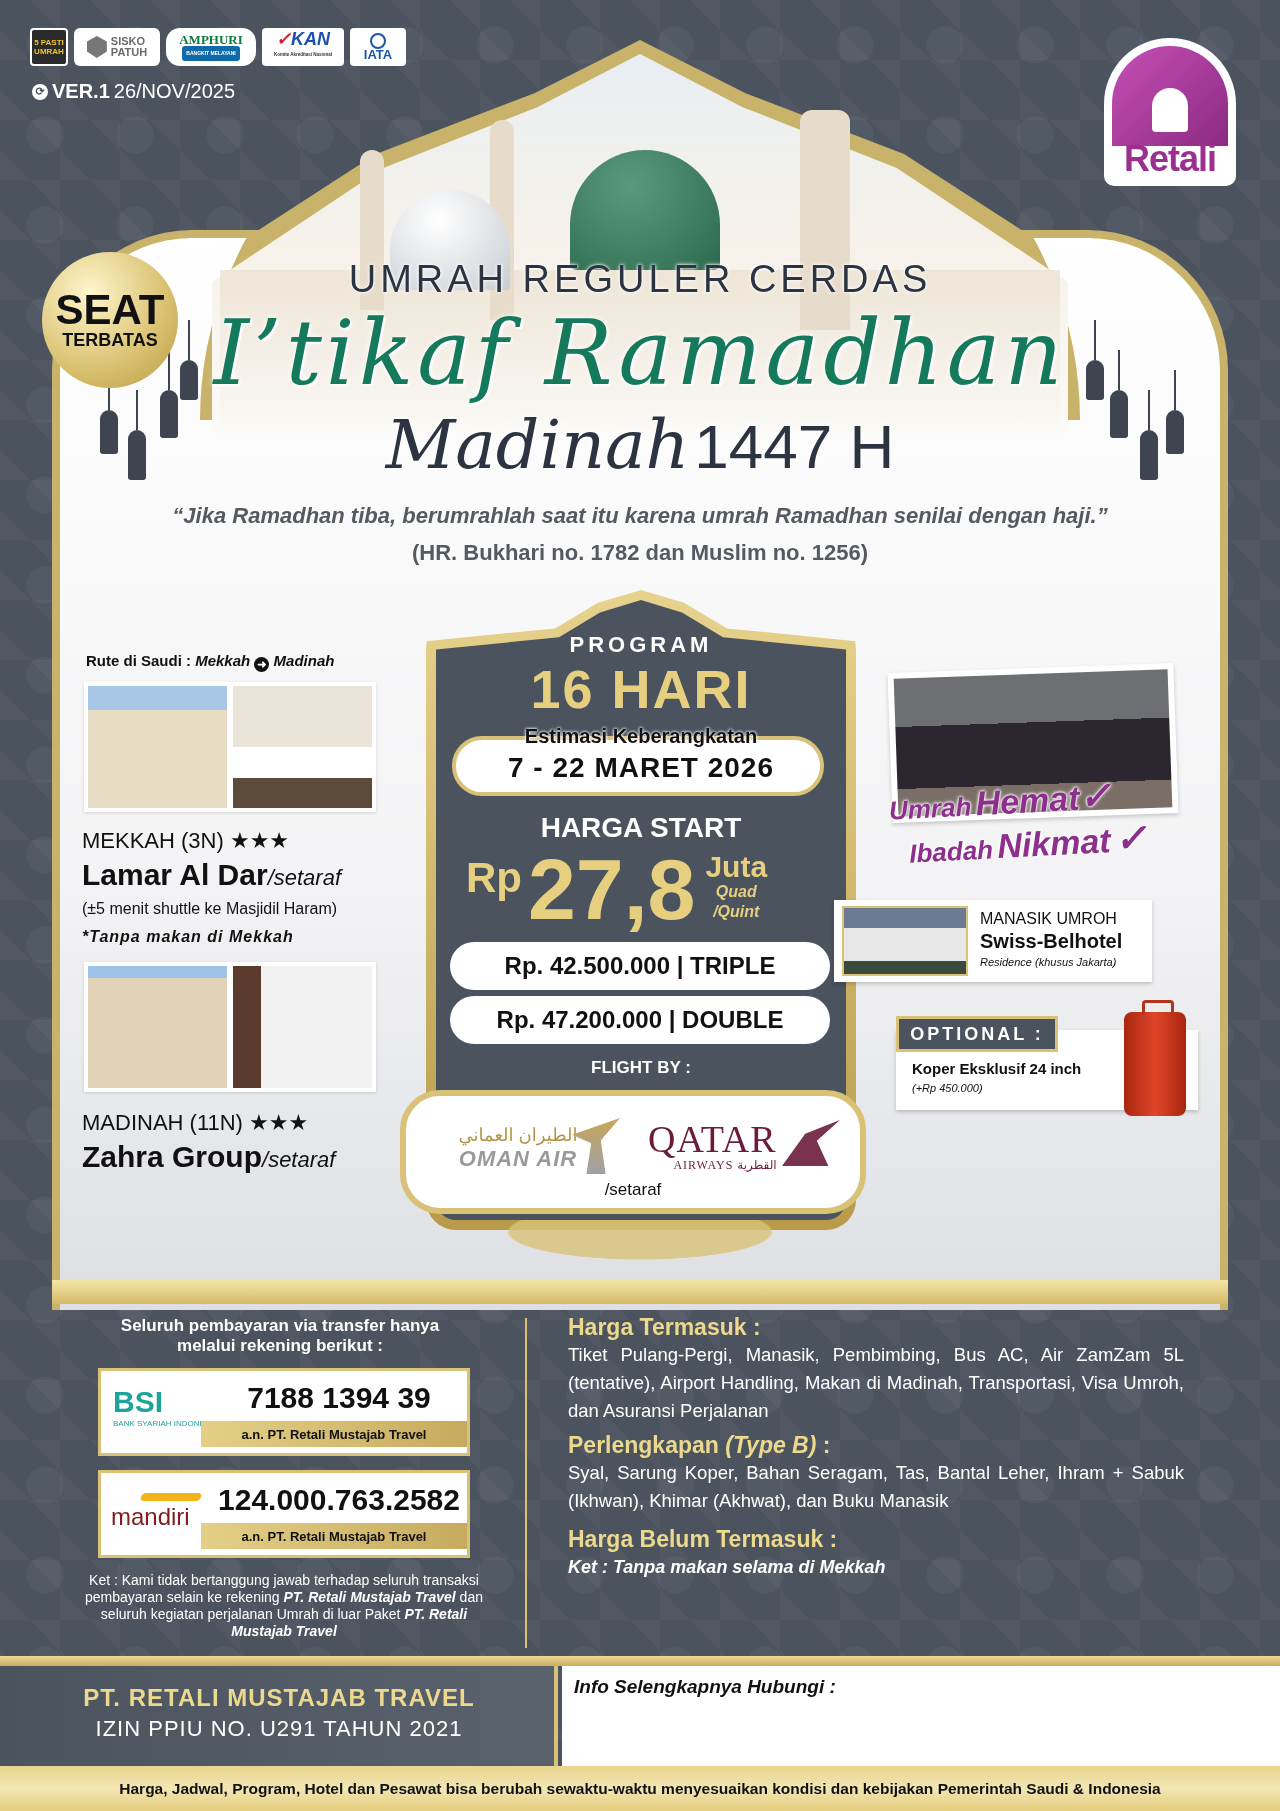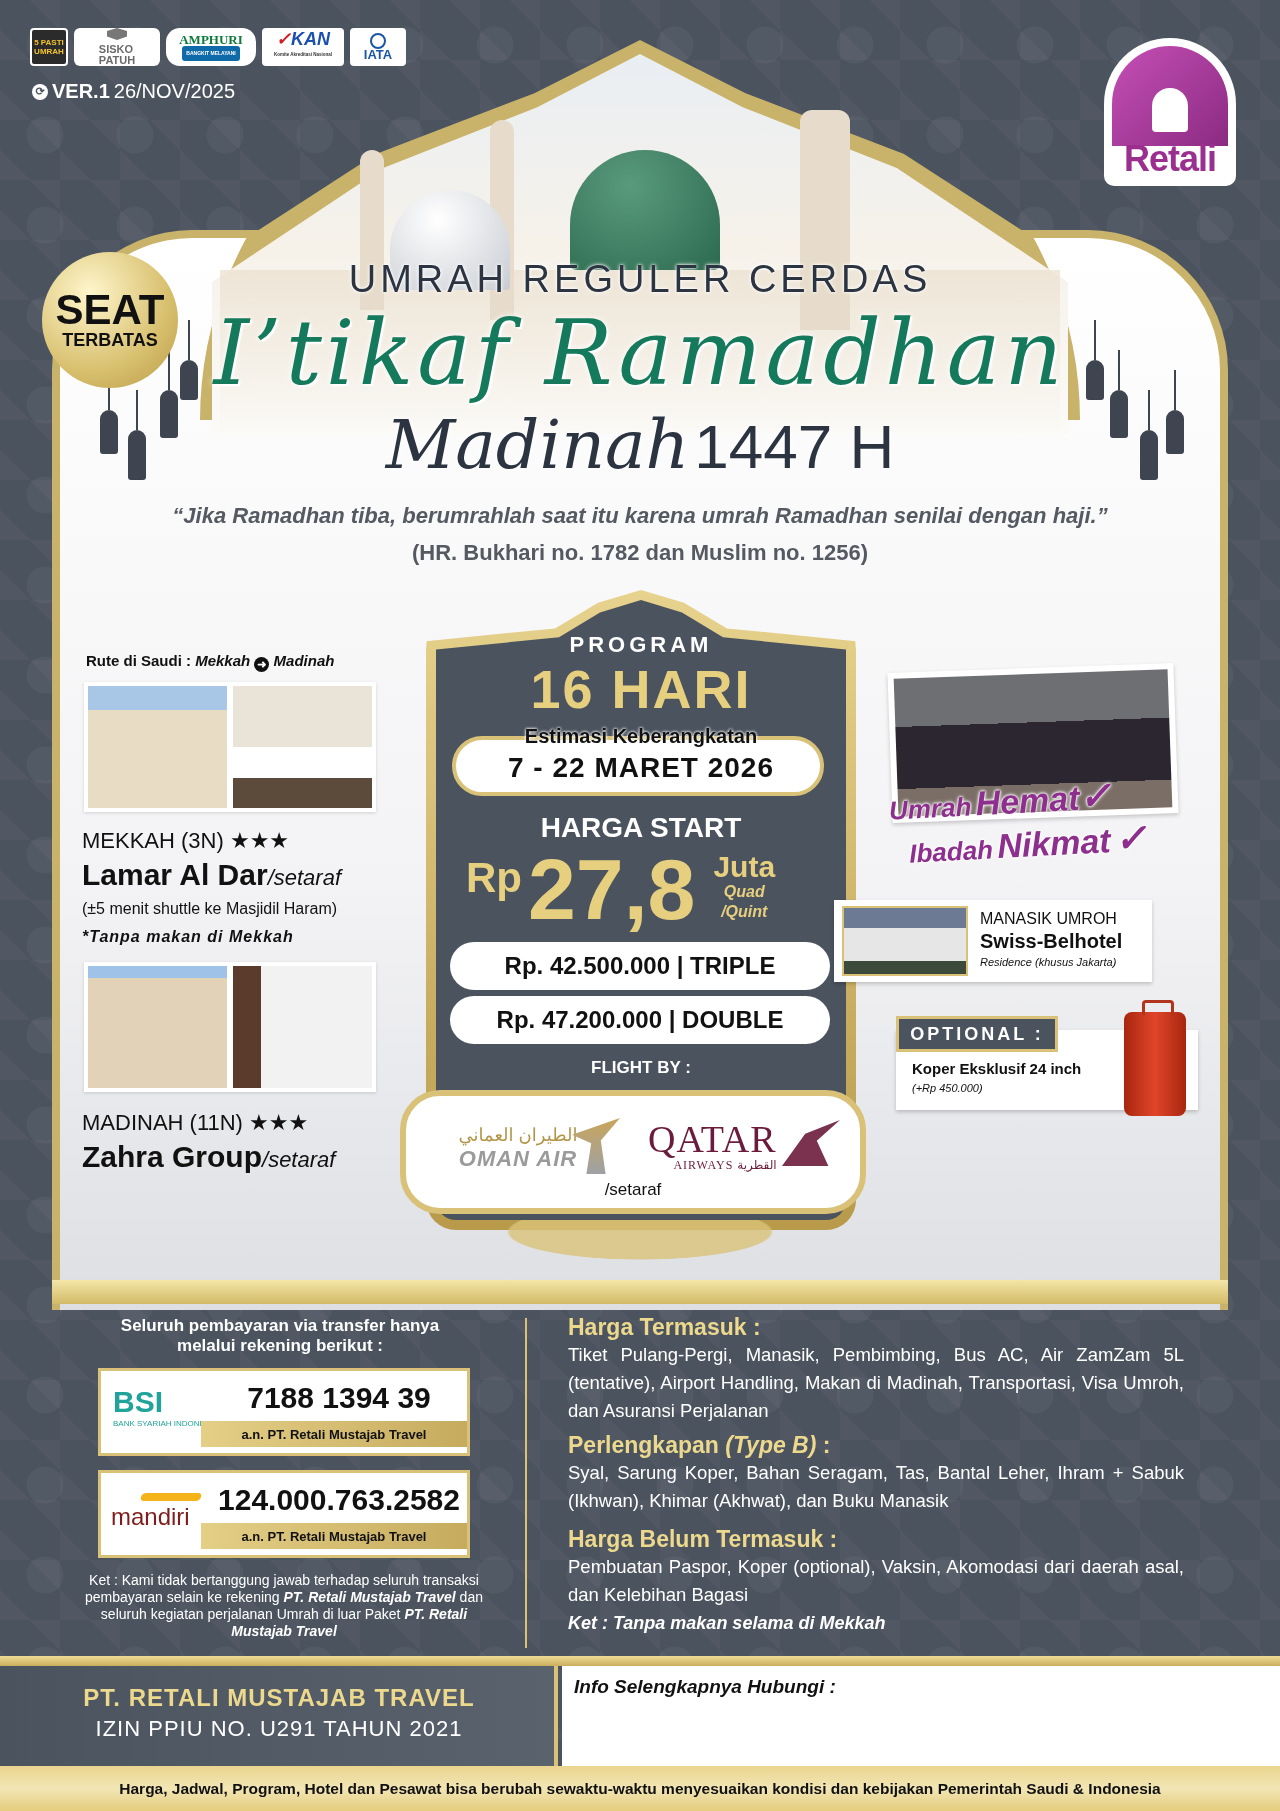--- a/index.html
+++ b/index.html
@@ -8,21 +8,21 @@
     background-color: #4b535f;
     background-image:
       radial-gradient(circle at 50% 50%, rgba(255,255,255,0.04) 0 18px, transparent 19px),
       linear-gradient(45deg, rgba(255,255,255,0.03) 25%, transparent 25%, transparent 75%, rgba(255,255,255,0.03) 75%);
     background-size: 90px 90px, 60px 60px; }
 
   
   .logos { position: absolute; left: 30px; top: 28px; display: flex; gap: 6px; align-items: center; }
   .logo { height: 38px; display: flex; align-items: center; justify-content: center; font-family: "Liberation Sans", sans-serif; font-weight: bold; border-radius: 4px; }
   .logo-5pasti { width: 38px; background: #2b2b2b; border: 2px solid #fff; color: #f2c230; font-size: 8px; text-align: center; line-height: 9px; }
-  .logo-sisko { width: 86px; background: #fff; border-radius: 6px; color: #6b6b6b; font-size: 11px; line-height: 11px; gap: 4px; flex-direction: column; }
+  .logo-sisko { width: 86px; background: #fff; border-radius: 6px; color: #6b6b6b; font-size: 11px; line-height: 11px; gap: 4px; }
   .logo-sisko .shield { width: 20px; height: 22px; background: #777; clip-path: polygon(50% 0, 100% 25%, 100% 70%, 50% 100%, 0 70%, 0 25%); }
   .logo-amphuri { width: 90px; background: #fff; border-radius: 14px; color: #0e7a3a; font-family: "Liberation Serif", serif; font-size: 13px; flex-direction: column; line-height: 13px; }
   .logo-amphuri small { font-size: 5px; color: #fff; background: #0e6aa8; padding: 1px 4px; border-radius: 3px; font-family: "Liberation Sans", sans-serif; }
   .logo-kan { width: 82px; background: #fff; color: #1b4fb0; font-size: 18px; font-style: italic; flex-direction: column; line-height: 16px; }
   .logo-kan small { font-size: 4.5px; color: #333; font-style: normal; }
   .logo-kan .v { color: #d01c2b; }
   .logo-iata { width: 56px; background: #fff; color: #1a55a6; font-size: 13px; flex-direction: column; line-height: 12px; }
   .logo-iata .globe { width: 16px; height: 16px; border-radius: 50%; border: 2px solid #1a55a6; }
   .version { position: absolute; left: 32px; top: 80px; color: #fff; font-family: "Liberation Sans", sans-serif; font-size: 20px; display: flex; align-items: center; gap: 4px; }
   .version .sync { width: 16px; height: 16px; border-radius: 50%; background: #fff; color: #4b535f; font-size: 11px; display: inline-flex; align-items: center; justify-content: center; font-weight: bold; }
@@ -84,21 +84,21 @@
   .card { position: absolute; left: 436px; top: 600px; width: 410px; height: 620px; background: #4b535f; border-radius: 50px 50px 20px 20px; clip-path: polygon(0 8%, 30% 6%, 40% 2%, 50% 0, 60% 2%, 70% 6%, 100% 8%, 100% 100%, 0 100%); }
   .prog { position: absolute; left: 426px; width: 430px; top: 632px; text-align: center; font-family: "Liberation Sans", sans-serif; font-weight: bold; font-size: 22px; letter-spacing: 4px; color: #fff; }
   .days { position: absolute; left: 426px; width: 430px; top: 658px; text-align: center; font-family: "Liberation Sans", sans-serif; font-weight: bold; font-size: 54px; color: #e6cf7e; letter-spacing: 2px; }
   .dep-label { position: absolute; left: 426px; width: 430px; top: 725px; text-align: center; font-family: "Liberation Sans", sans-serif; font-weight: bold; font-size: 20px; color: #111; z-index: 3; text-shadow: 0 0 3px #fff, 0 0 3px #fff; }
   .dep-pill { position: absolute; left: 452px; top: 736px; width: 372px; height: 60px; background: #fff; border: 4px solid #d9c278; border-radius: 30px; }
   .dep-date { position: absolute; left: 426px; width: 430px; top: 752px; text-align: center; font-family: "Liberation Sans", sans-serif; font-weight: bold; font-size: 28px; color: #111; letter-spacing: 1px; }
   .harga-start { position: absolute; left: 426px; width: 430px; top: 812px; text-align: center; font-family: "Liberation Sans", sans-serif; font-weight: bold; font-size: 28px; color: #fff; }
   .price-main { position: absolute; left: 466px; top: 846px; display: flex; align-items: flex-start; font-family: "Liberation Sans", sans-serif; font-weight: bold; color: #e6cf7e; }
   .price-main .rp { font-size: 42px; margin-top: 8px; margin-right: 6px; }
   .price-main .num { font-size: 86px; line-height: 86px; }
-  .price-main .unit { margin-left: 18px; margin-top: 6px; display: flex; flex-direction: column; align-items: center; line-height: 20px; }
+  .price-main .unit { margin-left: 10px; margin-top: 6px; display: flex; flex-direction: column; align-items: center; line-height: 20px; }
   .price-main .unit .juta { font-size: 30px; line-height: 30px; }
   .price-main .unit .sub { font-size: 16px; font-style: italic; }
   .price-pill { position: absolute; left: 450px; width: 380px; height: 48px; background: #fff; border-radius: 24px; display: flex; align-items: center; justify-content: center; font-family: "Liberation Sans", sans-serif; font-weight: bold; font-size: 24px; color: #111; }
   .flight-by { position: absolute; left: 426px; width: 430px; top: 1058px; text-align: center; font-family: "Liberation Sans", sans-serif; font-weight: bold; font-size: 17px; color: #fff; }
   .airline-box { position: absolute; left: 400px; top: 1090px; width: 466px; height: 124px; background: #fff; border: 6px solid #d9c278; border-radius: 40px; }
   .oman { position: absolute; left: 428px; top: 1124px; width: 180px; text-align: center; font-family: "Liberation Sans", sans-serif; }
   .oman .ar { font-size: 18px; color: #b39548; }
   .oman .en { font-size: 22px; color: #9a9a9a; font-weight: bold; font-style: italic; letter-spacing: 1px; }
   .oman-wing { position: absolute; left: 572px; top: 1118px; width: 48px; height: 56px; background: linear-gradient(#c9a55a, #9ea1a5); clip-path: polygon(0 30%, 100% 0, 60% 40%, 70% 100%, 30% 100%, 40% 45%); }
   .qatar { position: absolute; left: 648px; top: 1120px; font-family: "Liberation Serif", serif; color: #6b1c3c; }
@@ -331,21 +331,20 @@
 <div class="inc" style="top:1314px;">
   <h3>Harga Termasuk :</h3>
   <p>Tiket Pulang-Pergi, Manasik, Pembimbing, Bus AC, Air ZamZam 5L (tentative), Airport Handling, Makan di Madinah, Transportasi, Visa Umroh, dan Asuransi Perjalanan</p>
 </div>
 <div class="inc" style="top:1432px;">
   <h3><span>Perlengkapan</span> <i>(Type B)</i><span> :</span></h3>
   <p>Syal, Sarung Koper, Bahan Seragam, Tas, Bantal Leher, Ihram + Sabuk (Ikhwan), Khimar (Akhwat), dan Buku Manasik</p>
 </div>
 <div class="inc" style="top:1526px;">
   <h3>Harga Belum Termasuk :</h3>
-  <p>Pembuatan Paspor, Koper (optional), Vaksin, Akomodasi dari daerah asal, dan Kelebihan Bagasi</p>
   <p class="ket">Ket : Tanpa makan selama di Mekkah</p>
 </div>
 
 <div class="footer-band"></div>
 <div class="company">
   <div class="n">PT. RETALI MUSTAJAB TRAVEL</div>
   <div class="p">IZIN PPIU NO. U291 TAHUN 2021</div>
 </div>
 <div class="contact">
   <div class="l">Info Selengkapnya Hubungi :</div>

